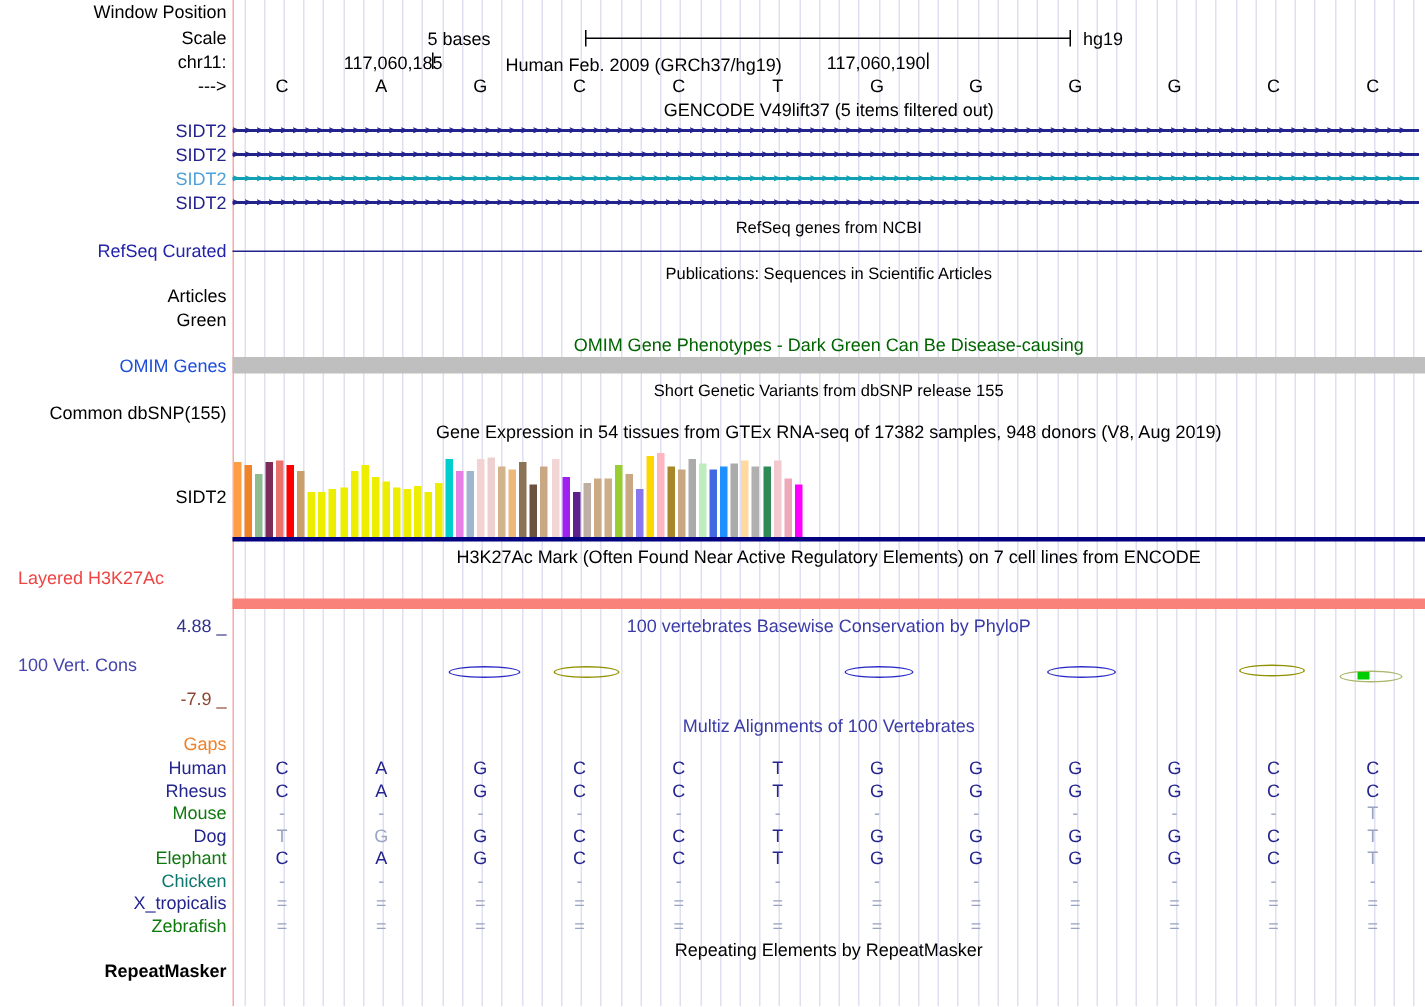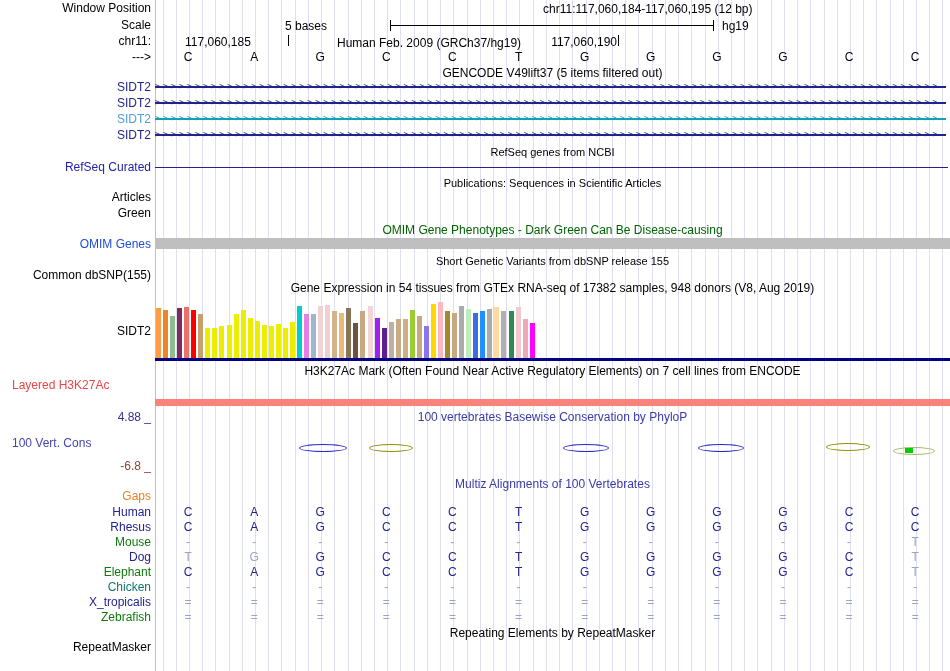--- a/index.html
+++ b/index.html
@@ -96,31 +96,30 @@
       <div class="abs gridline" style="left: 876.38px;"></div>
       <div class="abs gridline" style="left: 889.6px;"></div>
       <div class="abs gridline" style="left: 902.82px;"></div>
       <div class="abs gridline" style="left: 916.04px;"></div>
       <div class="abs gridline" style="left: 929.26px;"></div>
       <div class="abs gridline" style="left: 942.48px;"></div>
     </div>
   <div class="abs guideline" style="left:155px;"></div>
 
   <div class="abs hdrtxt" style="left:337px;top:18px;margin-top:18px;">Human Feb. 2009 (GRCh37/hg19)</div>
-  <div class="abs hdrtxt" style="left:543px;top:2px;">chr11:117,060,184-117,060,195 (12 bp)</div>
 
   <div class="abs hdrtxt" style="left:285px;top:19px;width:100px;text-align:left;">5 bases</div>
   <div class="abs" id="scale-bar">
     <div class="bar-line"></div>
     <div class="tick-l"></div>
     <div class="tick-r"></div>
   </div>
   <div class="abs hdrtxt" style="left:722px;top:19px;">hg19</div>
 
-  <div class="abs hdrtxt" style="left:185px;top:35px;width:99px;">117,060,185</div>
+  <div class="abs hdrtxt" style="left:196px;top:35px;width:99px;text-align:right;">117,060,185</div>
   <div class="abs tick" style="left:288px;top:35px;"></div>
   <div class="abs hdrtxt" style="left:518px;top:35px;width:99px;text-align:right;">117,060,190</div>
   <div class="abs tick" style="left:618px;top:35px;"></div>
 
   <div id="left-labels">
       <div class="abs lbl lbl-right" style="top: 1px; color: rgb(0, 0, 0);">Window Position</div>
       <div class="abs lbl lbl-right" style="top: 18px; color: rgb(0, 0, 0);">Scale</div>
       <div class="abs lbl lbl-right" style="top: 34px; color: rgb(0, 0, 0);">chr11:</div>
       <div class="abs lbl lbl-right" style="top: 50px; color: rgb(0, 0, 0);">---&gt;</div>
       <div class="abs lbl lbl-right" style="top: 80px; color: rgb(35, 35, 142);">SIDT2</div>
@@ -129,31 +128,31 @@
       <div class="abs lbl lbl-right" style="top: 128px; color: rgb(35, 35, 142);">SIDT2</div>
       <div class="abs lbl lbl-right" style="top: 160px; color: rgb(34, 34, 170);">RefSeq Curated</div>
       <div class="abs lbl lbl-right" style="top: 190px; color: rgb(0, 0, 0);">Articles</div>
       <div class="abs lbl lbl-right" style="top: 206px; color: rgb(0, 0, 0);">Green</div>
       <div class="abs lbl lbl-right" style="top: 237px; color: #1d4ed8;">OMIM Genes</div>
       <div class="abs lbl lbl-right" style="top: 268px; color: rgb(0, 0, 0);">Common dbSNP(155)</div>
       <div class="abs lbl lbl-right" style="top: 324px; color: rgb(0, 0, 0);">SIDT2</div>
       <div class="abs lbl lbl-left" style="top: 378px; color: #ef4444;">Layered H3K27Ac</div>
       <div class="abs lbl lbl-right" style="top: 410px; color: rgb(51, 51, 142);">4.88 _</div>
       <div class="abs lbl lbl-left" style="top: 436px; color: rgb(69, 69, 172);">100 Vert. Cons</div>
-      <div class="abs lbl lbl-right" style="top: 459px; color: rgb(142, 69, 51);">-6.8 _</div>
+      <div class="abs lbl lbl-right" style="top: 459px; color: rgb(142, 69, 51);">-7.9 _</div>
       <div class="abs lbl lbl-right" style="top: 489px; color: rgb(240, 128, 40);">Gaps</div>
       <div class="abs lbl lbl-right" style="top: 505px; color: rgb(36, 36, 143);">Human</div>
       <div class="abs lbl lbl-right" style="top: 520px; color: rgb(36, 36, 143);">Rhesus</div>
       <div class="abs lbl lbl-right" style="top: 535px; color: rgb(14, 122, 14);">Mouse</div>
       <div class="abs lbl lbl-right" style="top: 550px; color: rgb(36, 36, 143);">Dog</div>
       <div class="abs lbl lbl-right" style="top: 565px; color: rgb(14, 122, 14);">Elephant</div>
       <div class="abs lbl lbl-right" style="top: 580px; color: #0f766e;">Chicken</div>
       <div class="abs lbl lbl-right" style="top: 595px; color: rgb(36, 36, 143);">X_tropicalis</div>
       <div class="abs lbl lbl-right" style="top: 610px; color: rgb(14, 122, 14);">Zebrafish</div>
-      <div class="abs lbl lbl-right" style="top: 640px; color: rgb(0, 0, 0);">RepeatMasker</div>
+      <div class="abs lbl lbl-right" style="top: 640px; color: rgb(0, 0, 0); font-weight: bold;">RepeatMasker</div>
     </div>
   <div id="titles">
       <div class="abs title" style="top: 66px; color: rgb(0, 0, 0); font-size: 12px;">GENCODE V49lift37 (5 items filtered out)</div>
       <div class="abs title" style="top: 145px; color: rgb(0, 0, 0); font-size: 11px;">RefSeq genes from NCBI</div>
       <div class="abs title" style="top: 176px; color: rgb(0, 0, 0); font-size: 11px;">Publications: Sequences in Scientific Articles</div>
       <div class="abs title" style="top: 223px; color: rgb(0, 100, 0); font-size: 12px;">OMIM Gene Phenotypes - Dark Green Can Be Disease-causing</div>
       <div class="abs title" style="top: 254px; color: rgb(0, 0, 0); font-size: 11px;">Short Genetic Variants from dbSNP release 155</div>
       <div class="abs title" style="top: 281px; color: rgb(0, 0, 0); font-size: 12px;">Gene Expression in 54 tissues from GTEx RNA-seq of 17382 samples, 948 donors (V8, Aug 2019)</div>
       <div class="abs title" style="top: 364px; color: rgb(0, 0, 0); font-size: 12px;">H3K27Ac Mark (Often Found Near Active Regulatory Elements) on 7 cell lines from ENCODE</div>
       <div class="abs title" style="top: 410px; color: rgb(58, 58, 168); font-size: 12px;">100 vertebrates Basewise Conservation by PhyloP</div>

